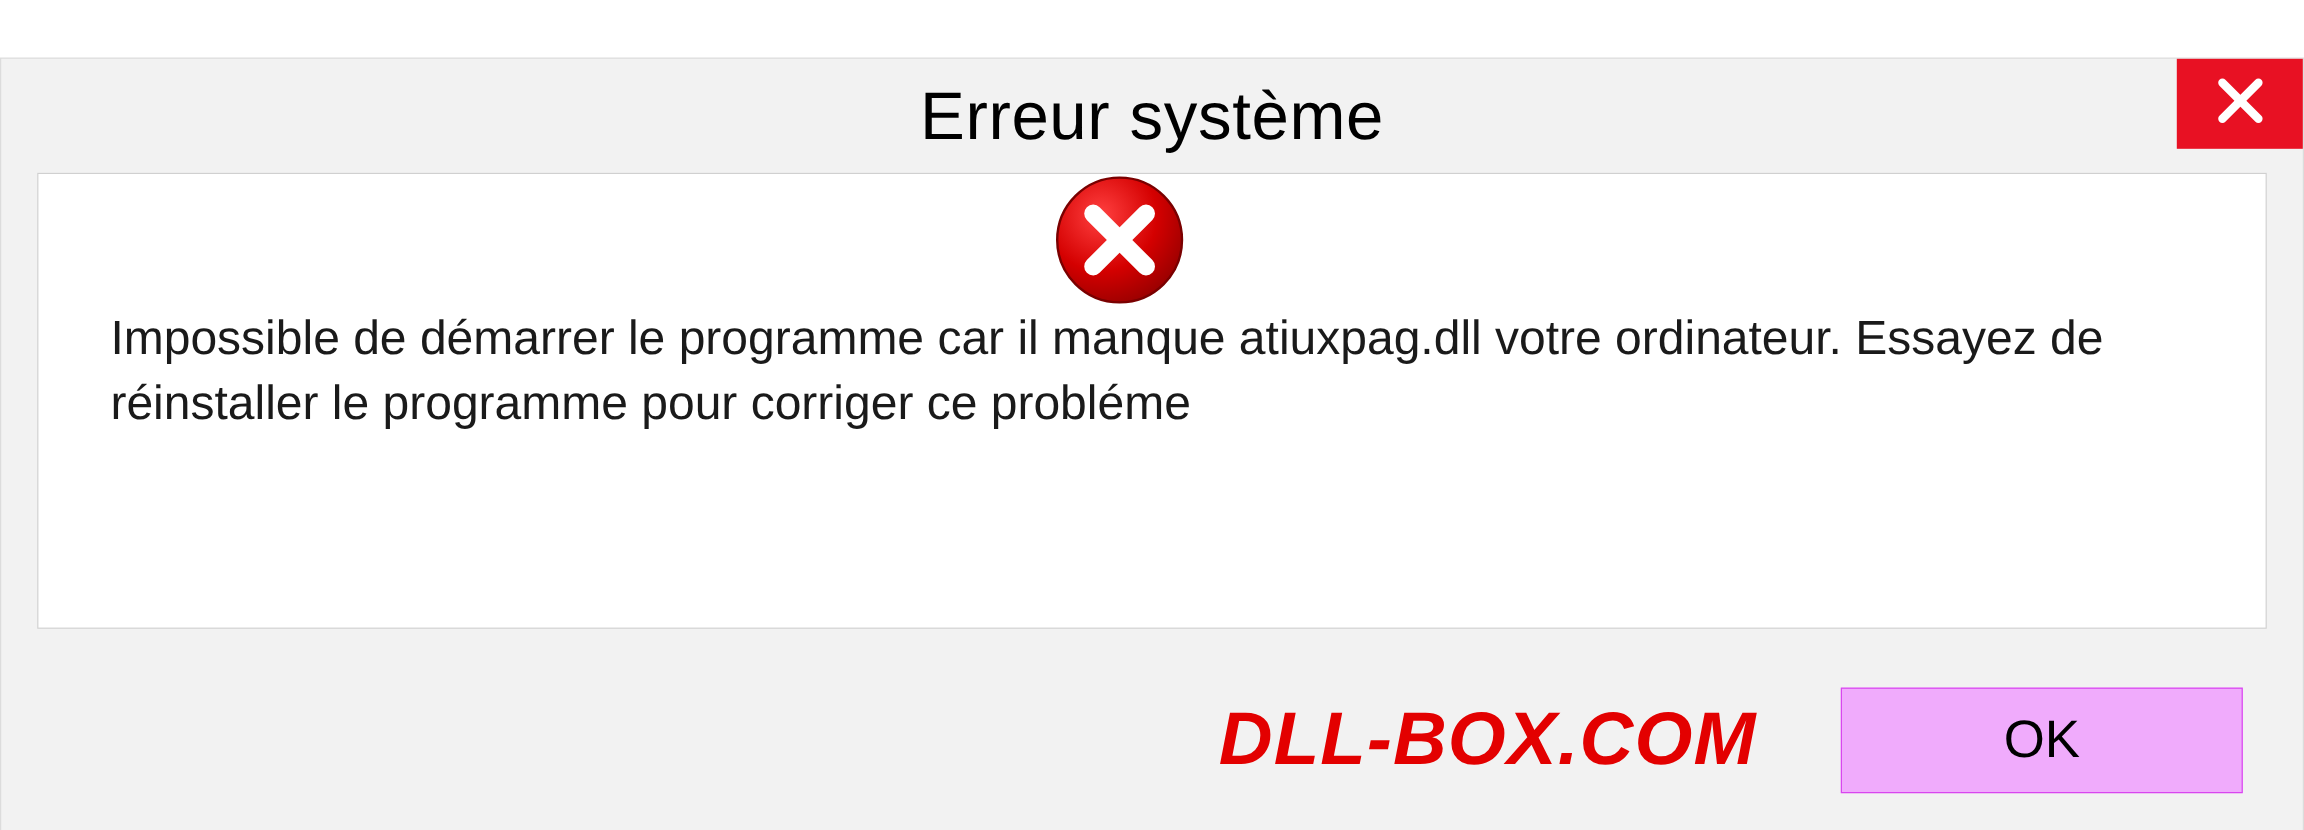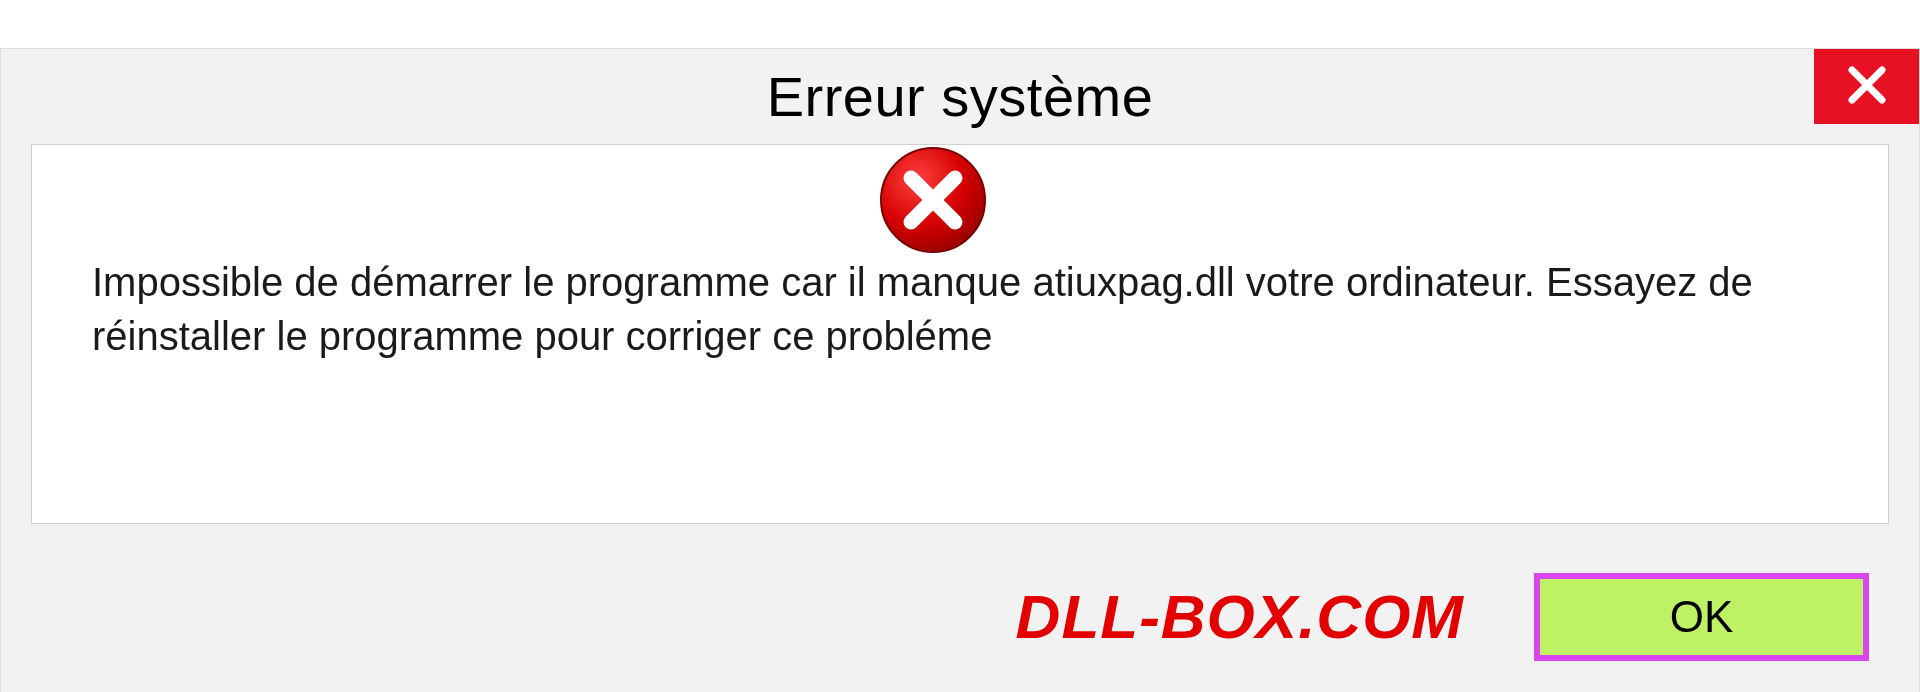--- a/index.html
+++ b/index.html
@@ -89,22 +89,22 @@
       font-size: 62px;
       font-weight: 800;
       font-style: italic;
       color: #e30000;
       margin-right: 70px;
       letter-spacing: 1px;
     }
     .ok-btn {
       width: 335px;
       height: 88px;
-      background: #bef264;
-      border: 6px solid #d946ef;
+      background: #f0abfc;
+      border: 1px solid #d946ef;
       font-size: 44px;
       font-family: inherit;
       color: #000000;
       cursor: pointer;
       display: flex;
       align-items: center;
       justify-content: center;
     }
   </style>
 </head>

